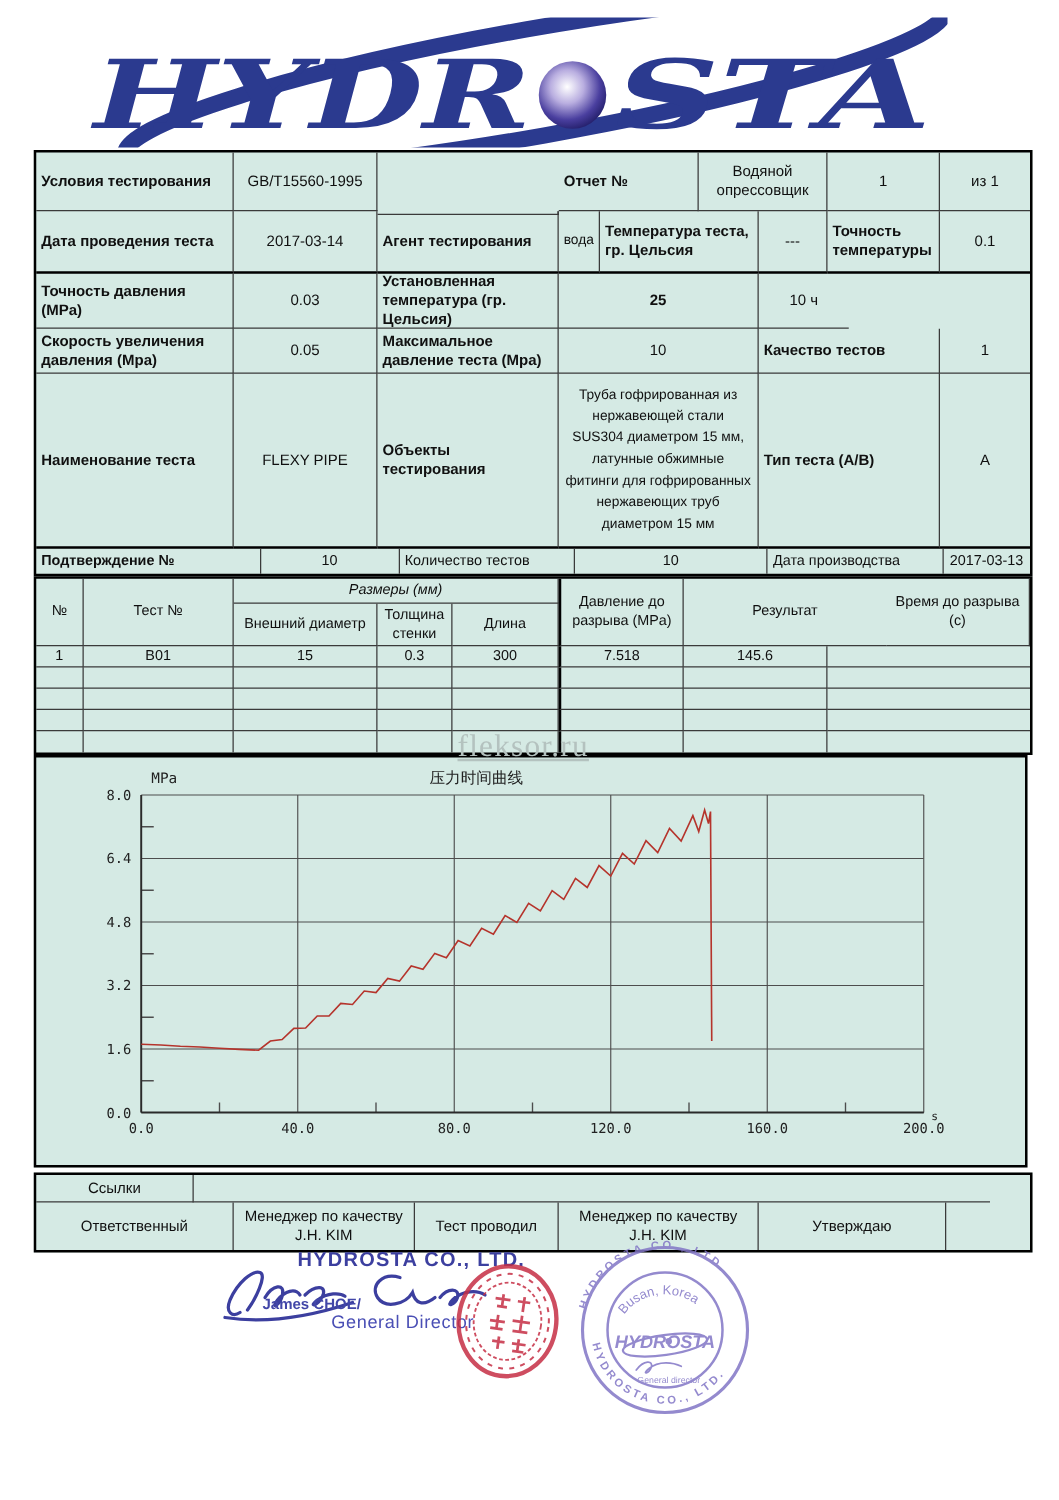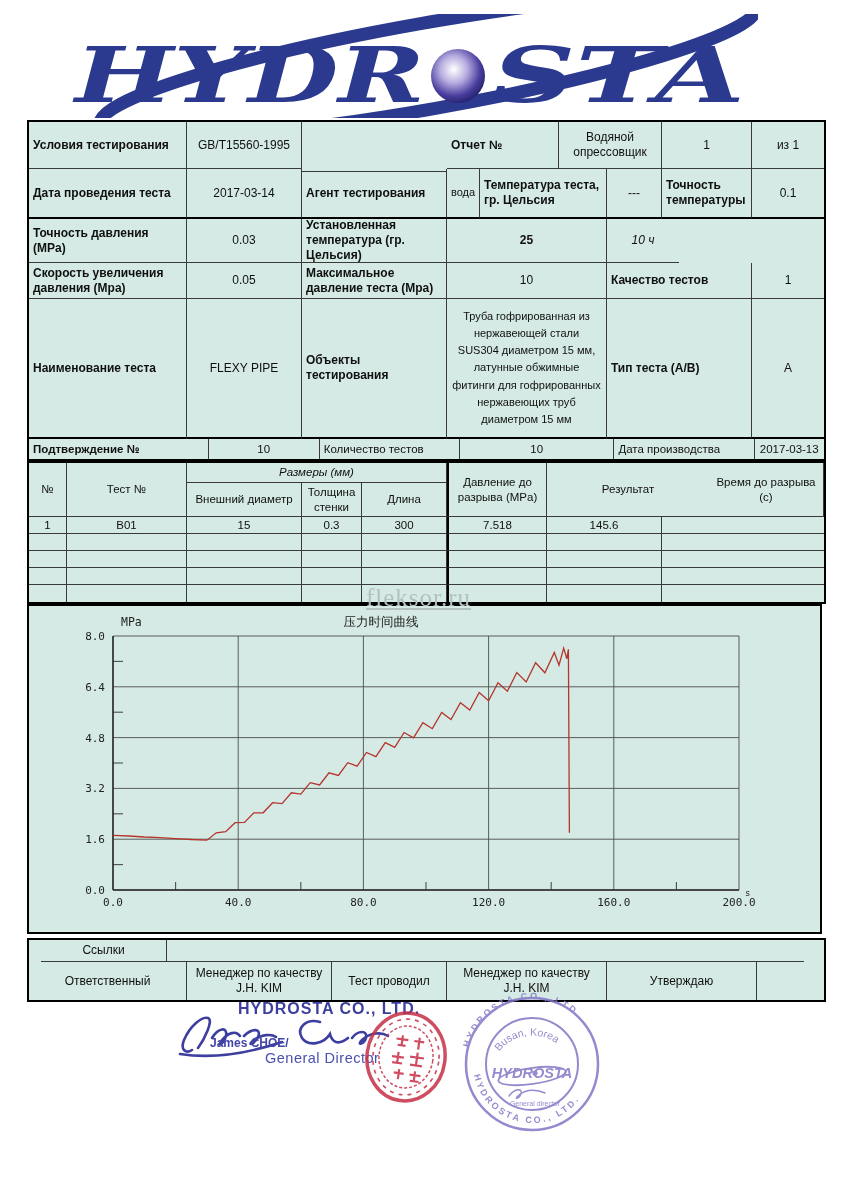--- a/index.html
+++ b/index.html
@@ -71,21 +71,21 @@
       <div class="c lab" style="width:127px;">Температура теста, гр. Цельсия</div>
       <div class="c" style="width:55px;">---</div>
       <div class="c lab" style="width:90px;">Точность температуры</div>
       <div class="c last" style="width:72px;">0.1</div>
     </div>
     <div class="row" style="height:44px;">
       <div class="c lab" style="width:158px;">Точность давления (MPa)</div>
       <div class="c" style="width:115px;">0.03</div>
       <div class="c lab" style="width:145px;">Установленная температура (гр. Цельсия)</div>
       <div class="c" style="width:160px;font-weight:bold;">25</div>
-      <div class="c last" style="width:72px;font-style:italic;">10 ч</div>
+      <div class="c last" style="width:72px;">10 ч</div>
     </div>
     <div class="row" style="height:36px;">
       <div class="c lab" style="width:158px;">Скорость увеличения давления (Mpa)</div>
       <div class="c" style="width:115px;">0.05</div>
       <div class="c lab" style="width:145px;">Максимальное давление теста (Mpa)</div>
       <div class="c" style="width:160px;">10</div>
       <div class="c lab" style="width:145px;">Качество тестов</div>
       <div class="c last" style="width:72px;">1</div>
     </div>
     <div class="row thick" style="height:140px;">
@@ -218,21 +218,21 @@
         <text x="710" y="300" text-anchor="middle" font-size="11" fill="#222" font-family="DejaVu Sans Mono, monospace">200.0</text>
         <text x="352" y="20" text-anchor="middle" font-size="12.5" fill="#222" font-family="Liberation Sans, sans-serif">压力时间曲线</text>
         <text x="92" y="20" text-anchor="start" font-size="11.5" fill="#222" font-family="DejaVu Sans Mono, monospace">MPa</text>
         <text x="716" y="290" text-anchor="start" font-size="9" fill="#222" font-family="DejaVu Sans Mono, monospace">s</text>
         <polyline points="84.0,229.4 99.7,230.0 115.3,231.0 130.9,231.6 146.6,232.6 162.3,233.5 177.9,234.2 187.3,226.8 196.7,225.6 206.1,216.7 215.5,216.4 224.8,206.8 234.2,206.8 243.6,196.7 253.0,197.6 262.4,186.8 271.8,188.1 281.2,176.7 290.6,178.9 300.0,166.8 309.4,169.4 318.8,156.7 328.1,160.2 337.5,146.5 346.9,150.7 356.3,136.7 365.7,141.4 375.1,126.5 384.5,131.9 393.9,116.7 403.3,122.7 412.7,106.5 422.0,113.5 431.4,96.7 440.8,104.0 450.2,86.5 459.6,94.8 469.0,76.7 478.4,85.2 487.8,66.5 497.2,76.0 506.6,56.7 515.9,66.8 525.3,46.5 530.0,59.2 534.7,42.1 537.8,52.9 539.4,43.3 540.4,226.8" fill="none" stroke="#b5342c" stroke-width="1.3"></polyline>
       </svg>
   </div>
 
   <div class="tbl" style="left:27px;top:938px;width:795px;">
     <div class="row" style="height:22px;">
-      <div class="c" style="width:126px;margin-left:12px;">Ссылки</div>
+      <div class="c" style="width:126px;">Ссылки</div>
       <div class="c last" style="width:637px;"></div>
     </div>
     <div class="row lastrow" style="height:38px;">
       <div class="c" style="width:158px;">Ответственный</div>
       <div class="c" style="width:145px;">Менеджер по качеству J.H. KIM</div>
       <div class="c" style="width:115px;">Тест проводил</div>
       <div class="c" style="width:160px;">Менеджер по качеству J.H. KIM</div>
       <div class="c" style="width:150px;">Утверждаю</div>
       <div class="c last" style="width:67px;"></div>
     </div>

